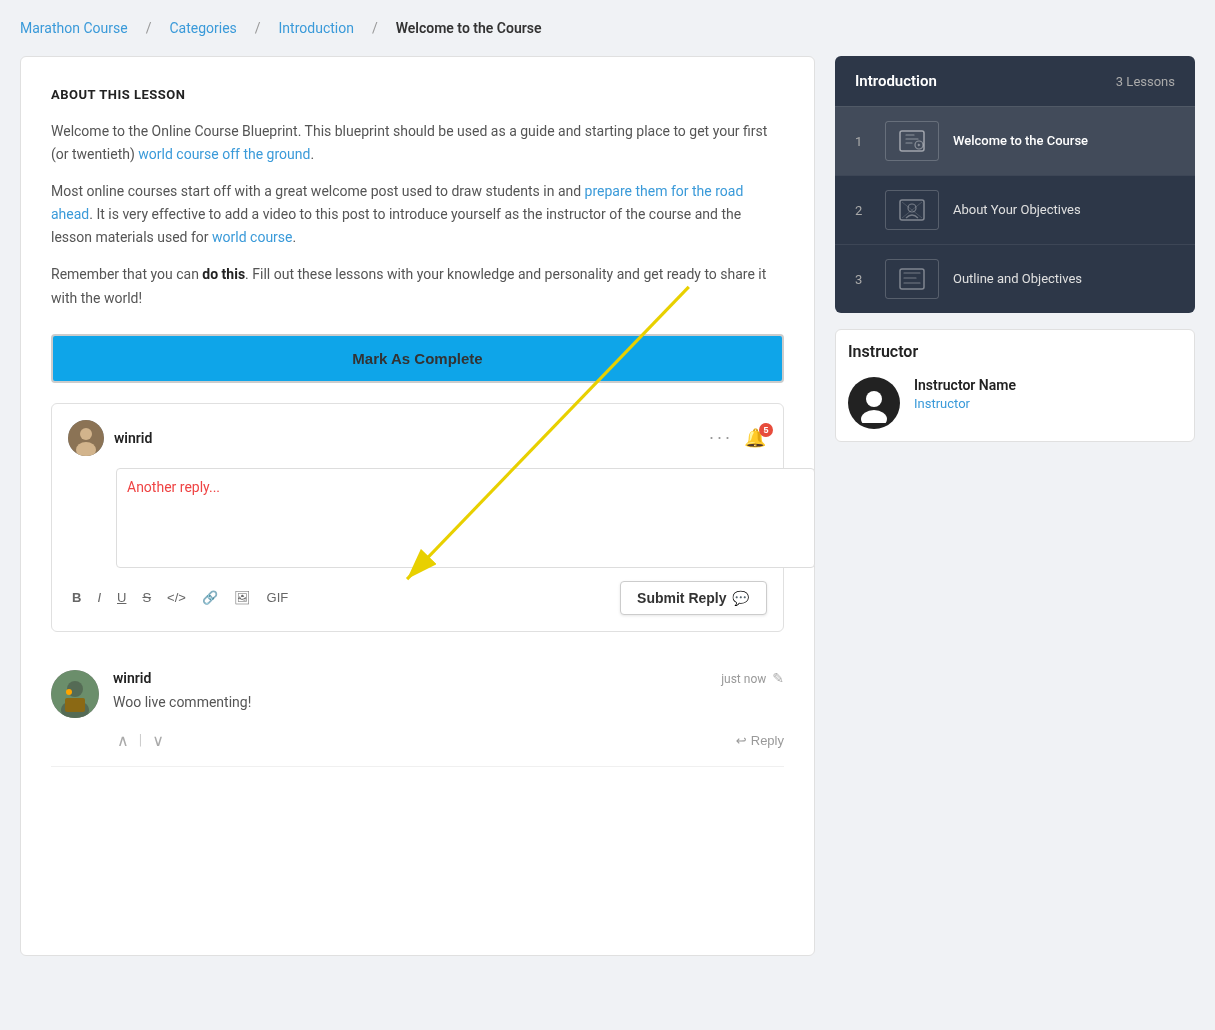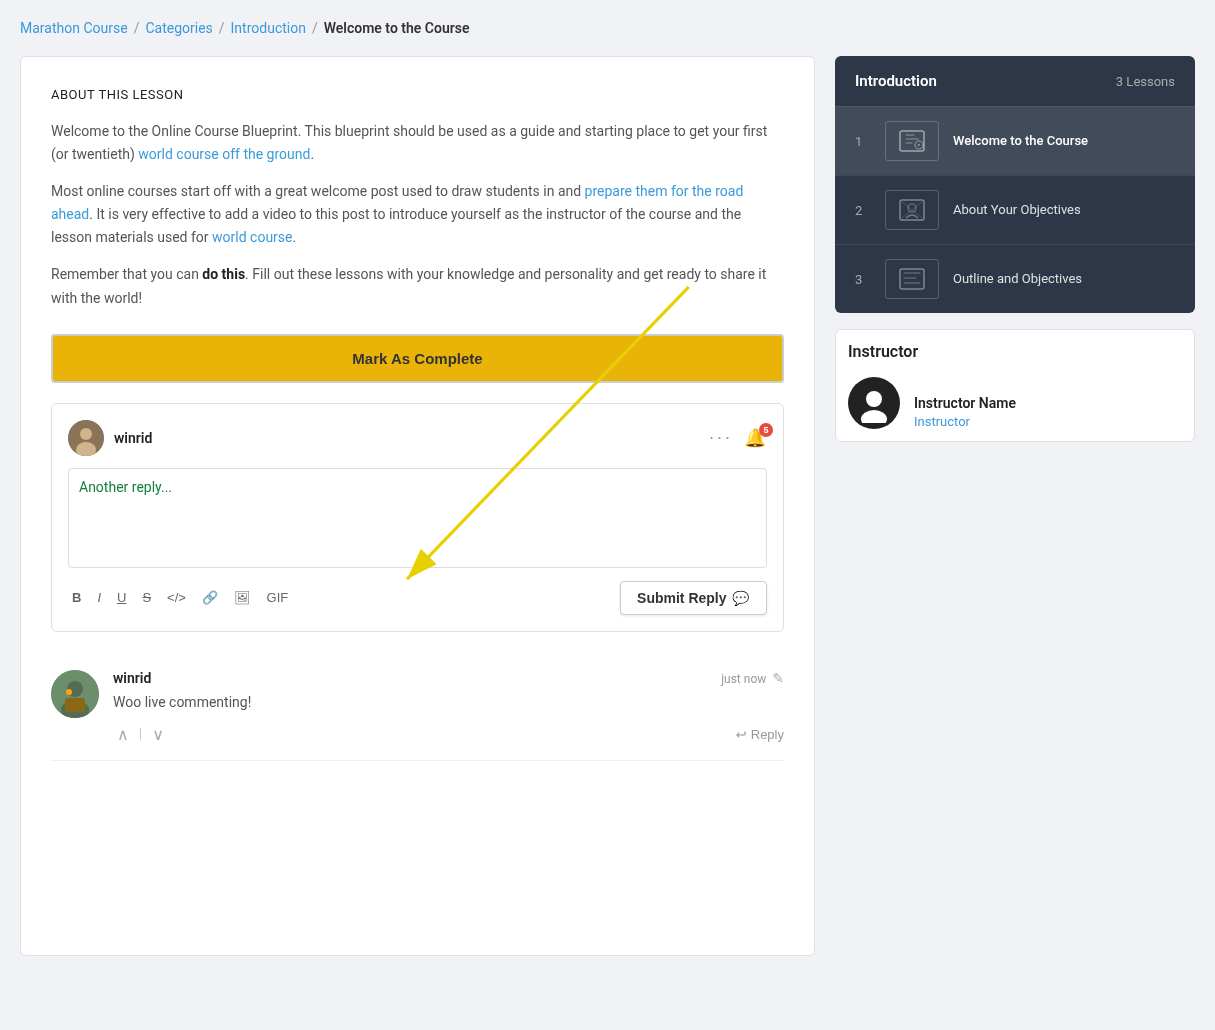--- a/index.html
+++ b/index.html
@@ -10,21 +10,21 @@
       font-size: 14px;
     }
     .page-wrapper {
       max-width: 1215px;
       margin: 0 auto;
       padding: 20px 20px 40px;
     }
     .breadcrumb {
       display: flex;
       align-items: flex-start;
-      gap: 6px;
+      gap: 18px;
       margin-bottom: 20px;
       font-size: 14px;
     }
     .breadcrumb a {
       color: #3a9ad9;
       text-decoration: none;
     }
     .breadcrumb .separator {
       color: #999;
     }
@@ -40,21 +40,21 @@
     .content-panel {
       flex: 1;
       background: #fff;
       border-radius: 6px;
       border: 1px solid #e0e0e0;
       padding: 30px;
       min-height: 900px;
     }
     .lesson-title {
       font-size: 13px;
-      font-weight: 400;
+      font-weight: 700;
       text-transform: uppercase;
       letter-spacing: 0.5px;
       color: #222;
       margin-bottom: 18px;
     }
     .lesson-text {
       color: #555;
       line-height: 1.65;
       margin-bottom: 14px;
     }
@@ -65,21 +65,21 @@
     .lesson-text strong {
       color: #222;
     }
     .mark-complete-btn {
       display: block;
       width: 100%;
       padding: 14px;
       text-align: center;
       border: 2px solid #ccc;
       border-radius: 4px;
-      background: #eab308;
+      background: #0ea5e9;
       font-size: 15px;
       font-weight: 700;
       color: #333;
       cursor: pointer;
       margin: 24px 0 20px;
     }
     .comment-area {
       border: 1px solid #e0e0e0;
       border-radius: 6px;
       padding: 16px;
@@ -150,24 +150,25 @@
       align-items: center;
       justify-content: center;
       font-weight: 700;
     }
     .reply-textarea {
       width: 100%;
       border: 1px solid #ddd;
       border-radius: 4px;
       padding: 10px;
       font-size: 14px;
-      color: #15803d;
+      color: #ef4444;
       resize: none;
       height: 100px;
       font-family: inherit;
+      margin-left: 48px;
     }
     .comment-footer {
       display: flex;
       align-items: center;
       justify-content: space-between;
       margin-top: 10px;
     }
     .formatting-tools {
       display: flex;
       align-items: center;
@@ -228,21 +229,21 @@
     .comment-time-edit {
       display: flex;
       align-items: flex-end;
       gap: 6px;
       color: #999;
       font-size: 12px;
     }
     .comment-text {
       color: #555;
       line-height: 1.5;
-      margin-bottom: 10px;
+      margin-bottom: 16px;
     }
     .comment-vote-reply {
       display: flex;
       align-items: center;
       justify-content: space-between;
     }
     .vote-btns {
       display: flex;
       align-items: center;
       gap: 6px;
@@ -349,21 +350,21 @@
       padding: 12px;
     }
     .instructor-heading {
       font-size: 16px;
       font-weight: 600;
       color: #222;
       margin-bottom: 16px;
     }
     .instructor-info {
       display: flex;
-      align-items: flex-end;
+      align-items: flex-start;
       gap: 14px;
     }
     .instructor-avatar {
       width: 52px;
       height: 52px;
       border-radius: 50%;
       background: #222;
       display: flex;
       align-items: center;
       justify-content: center;

